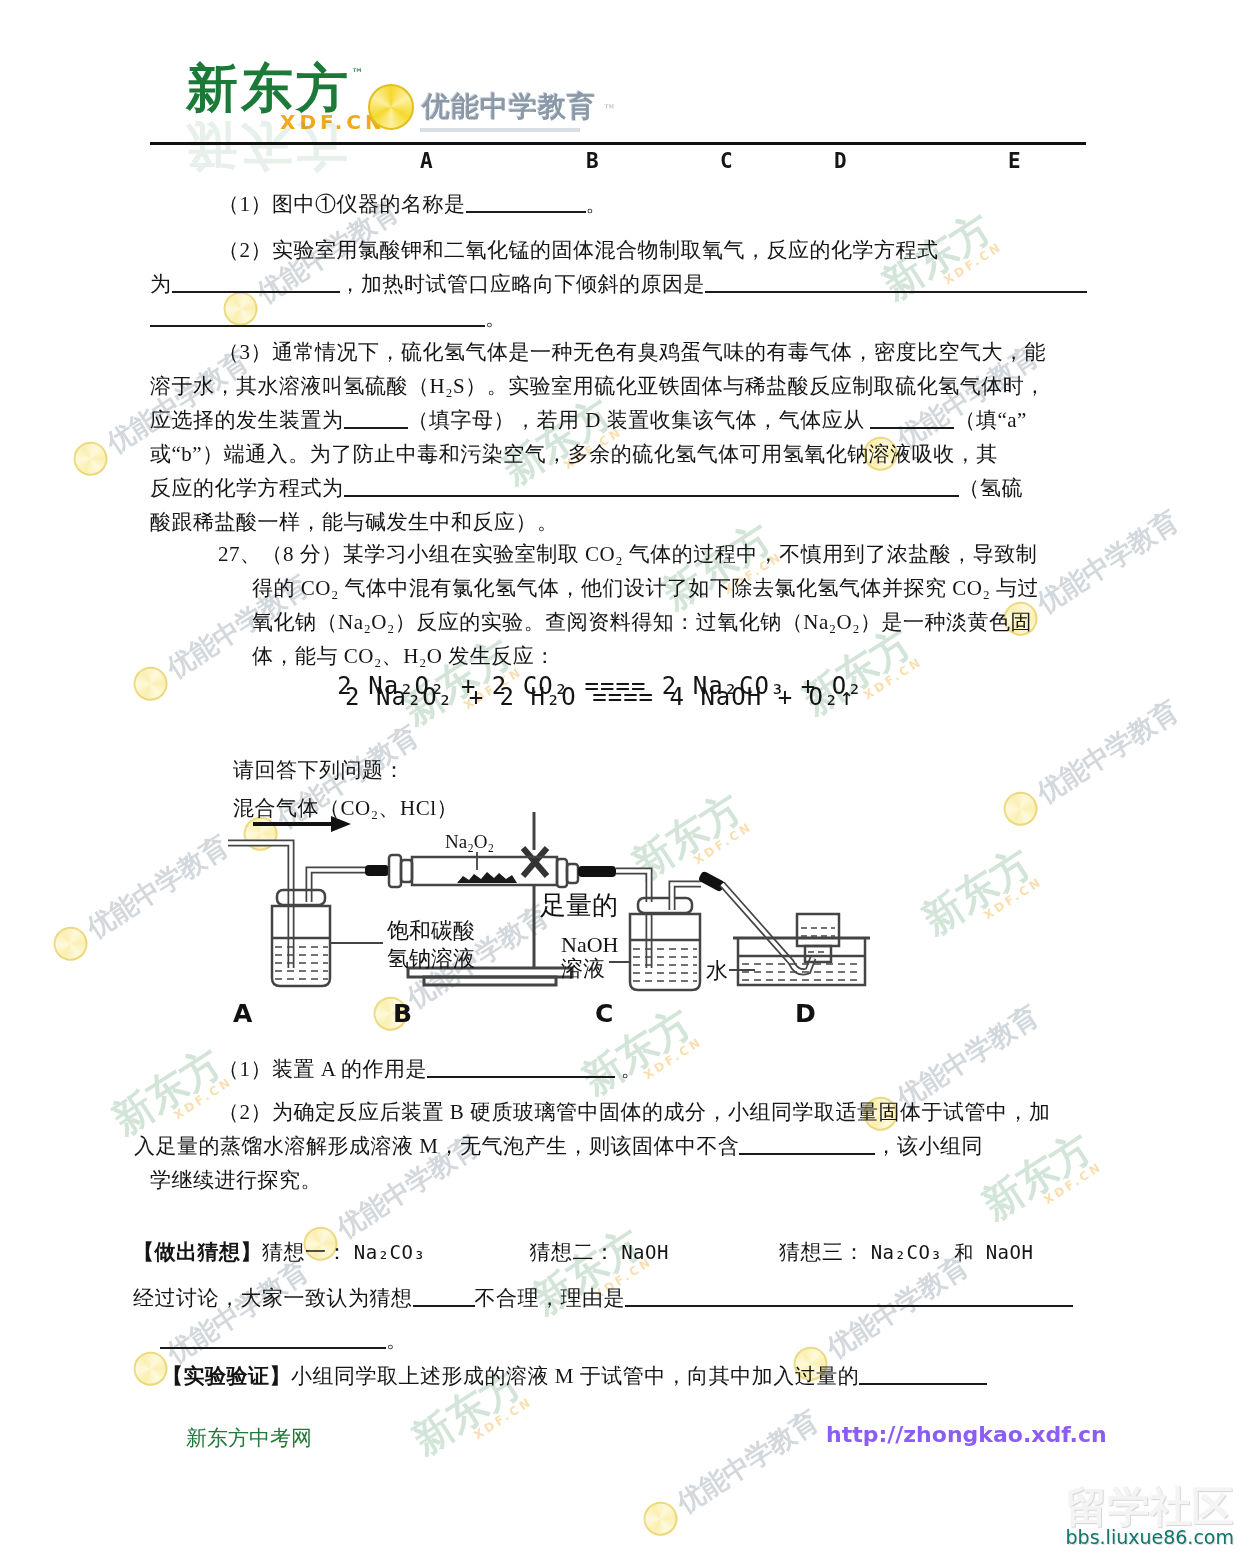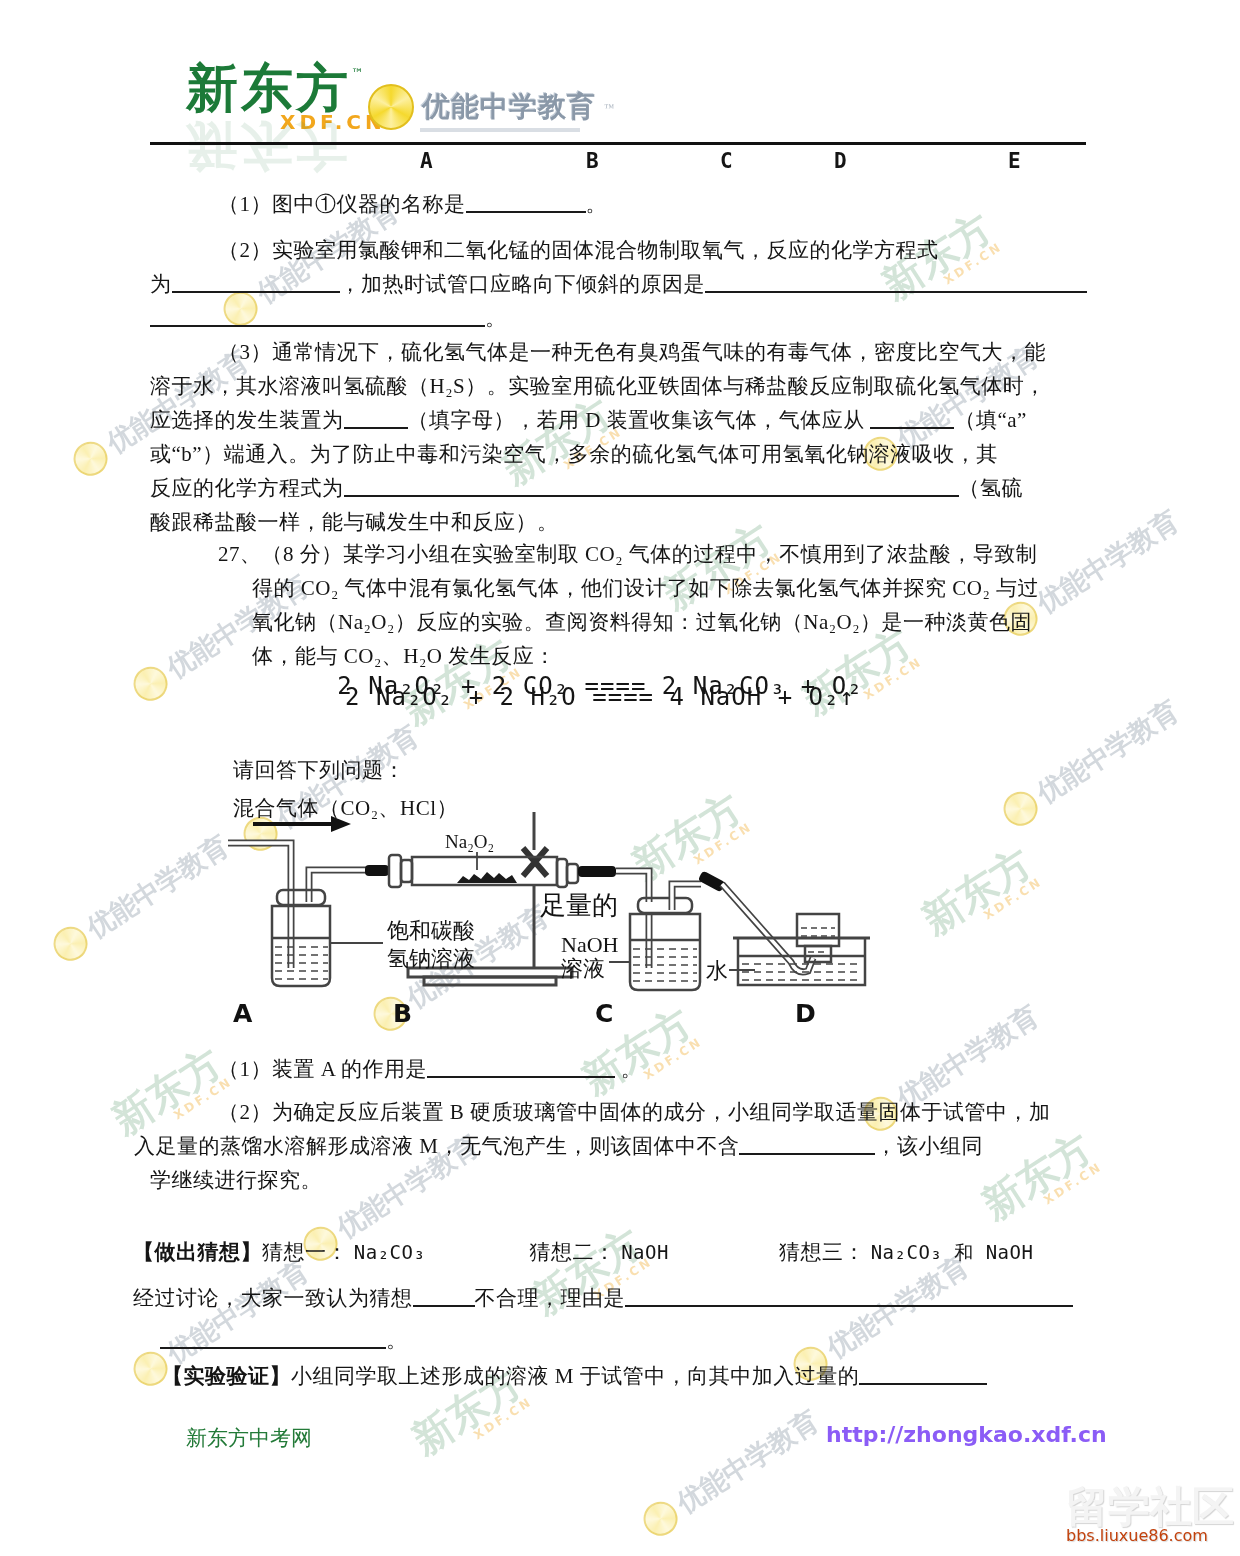--- a/index.html
+++ b/index.html
@@ -51,21 +51,21 @@
   .dletter{font-family:"DejaVu Sans","Liberation Sans",sans-serif;font-weight:bold;font-size:25px;fill:#111;}
   
   .footer-site{position:absolute;left:186px;top:1424px;font-size:21px;color:#237a38;}
   .footer-url{position:absolute;left:810px;top:1422px;font-size:22px;color:#8b5cf6;font-weight:bold;
               font-family:"DejaVu Sans","Liberation Sans",sans-serif;margin-left:16px;}
   
   .corner{position:absolute;right:6px;top:1486px;text-align:left;line-height:1;
           font-family:"DejaVu Sans","Liberation Sans",sans-serif;}
   .corner-t{font-size:42px;font-weight:bold;color:#f4f4f4;
             text-shadow:1px 1px 1px #d4d4d4,-1px -1px 1px #ffffff;}
-  .corner-s{font-size:16px;color:#c2410c;text-shadow:1px 1px 1px #d8d8d8;}
+  .corner-s{font-size:19px;color:#0f766e;text-shadow:1px 1px 1px #d8d8d8;}
 </style>
 </head>
 <body>
 
 <div class="page">
 
   <div class="wm-layer">
       <div class="wm wm-yn" style="left: 210px; top: 245px;">
         <span class="wm-lemon"></span>
         <span>优能中学教育</span>

